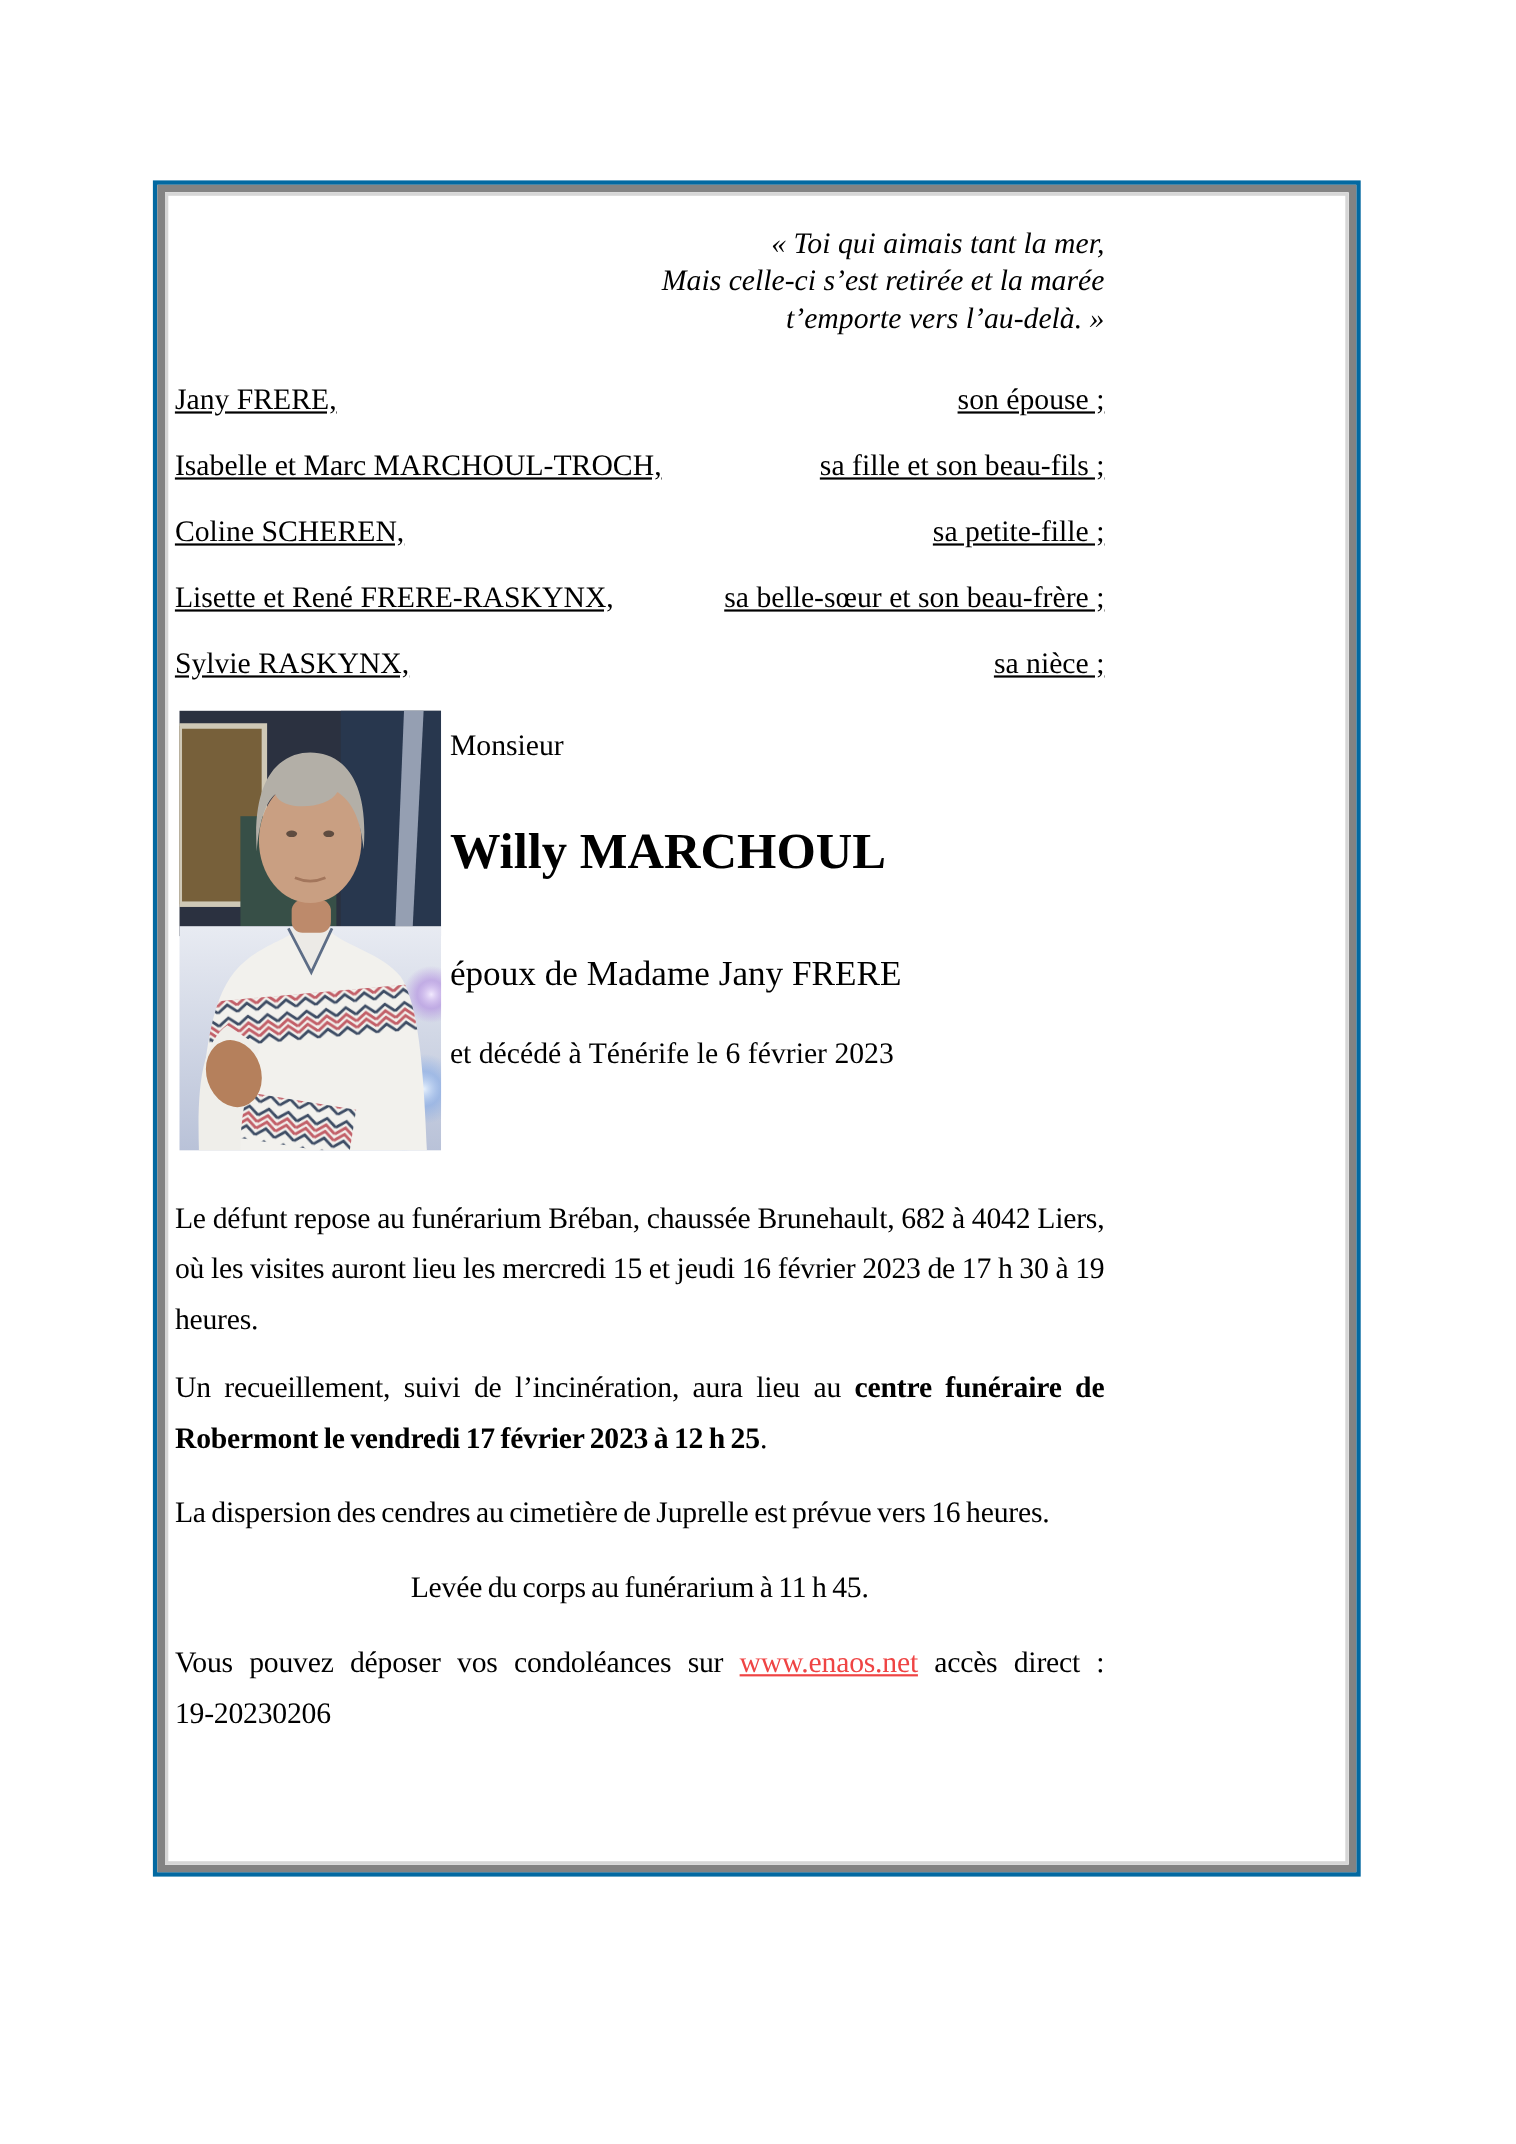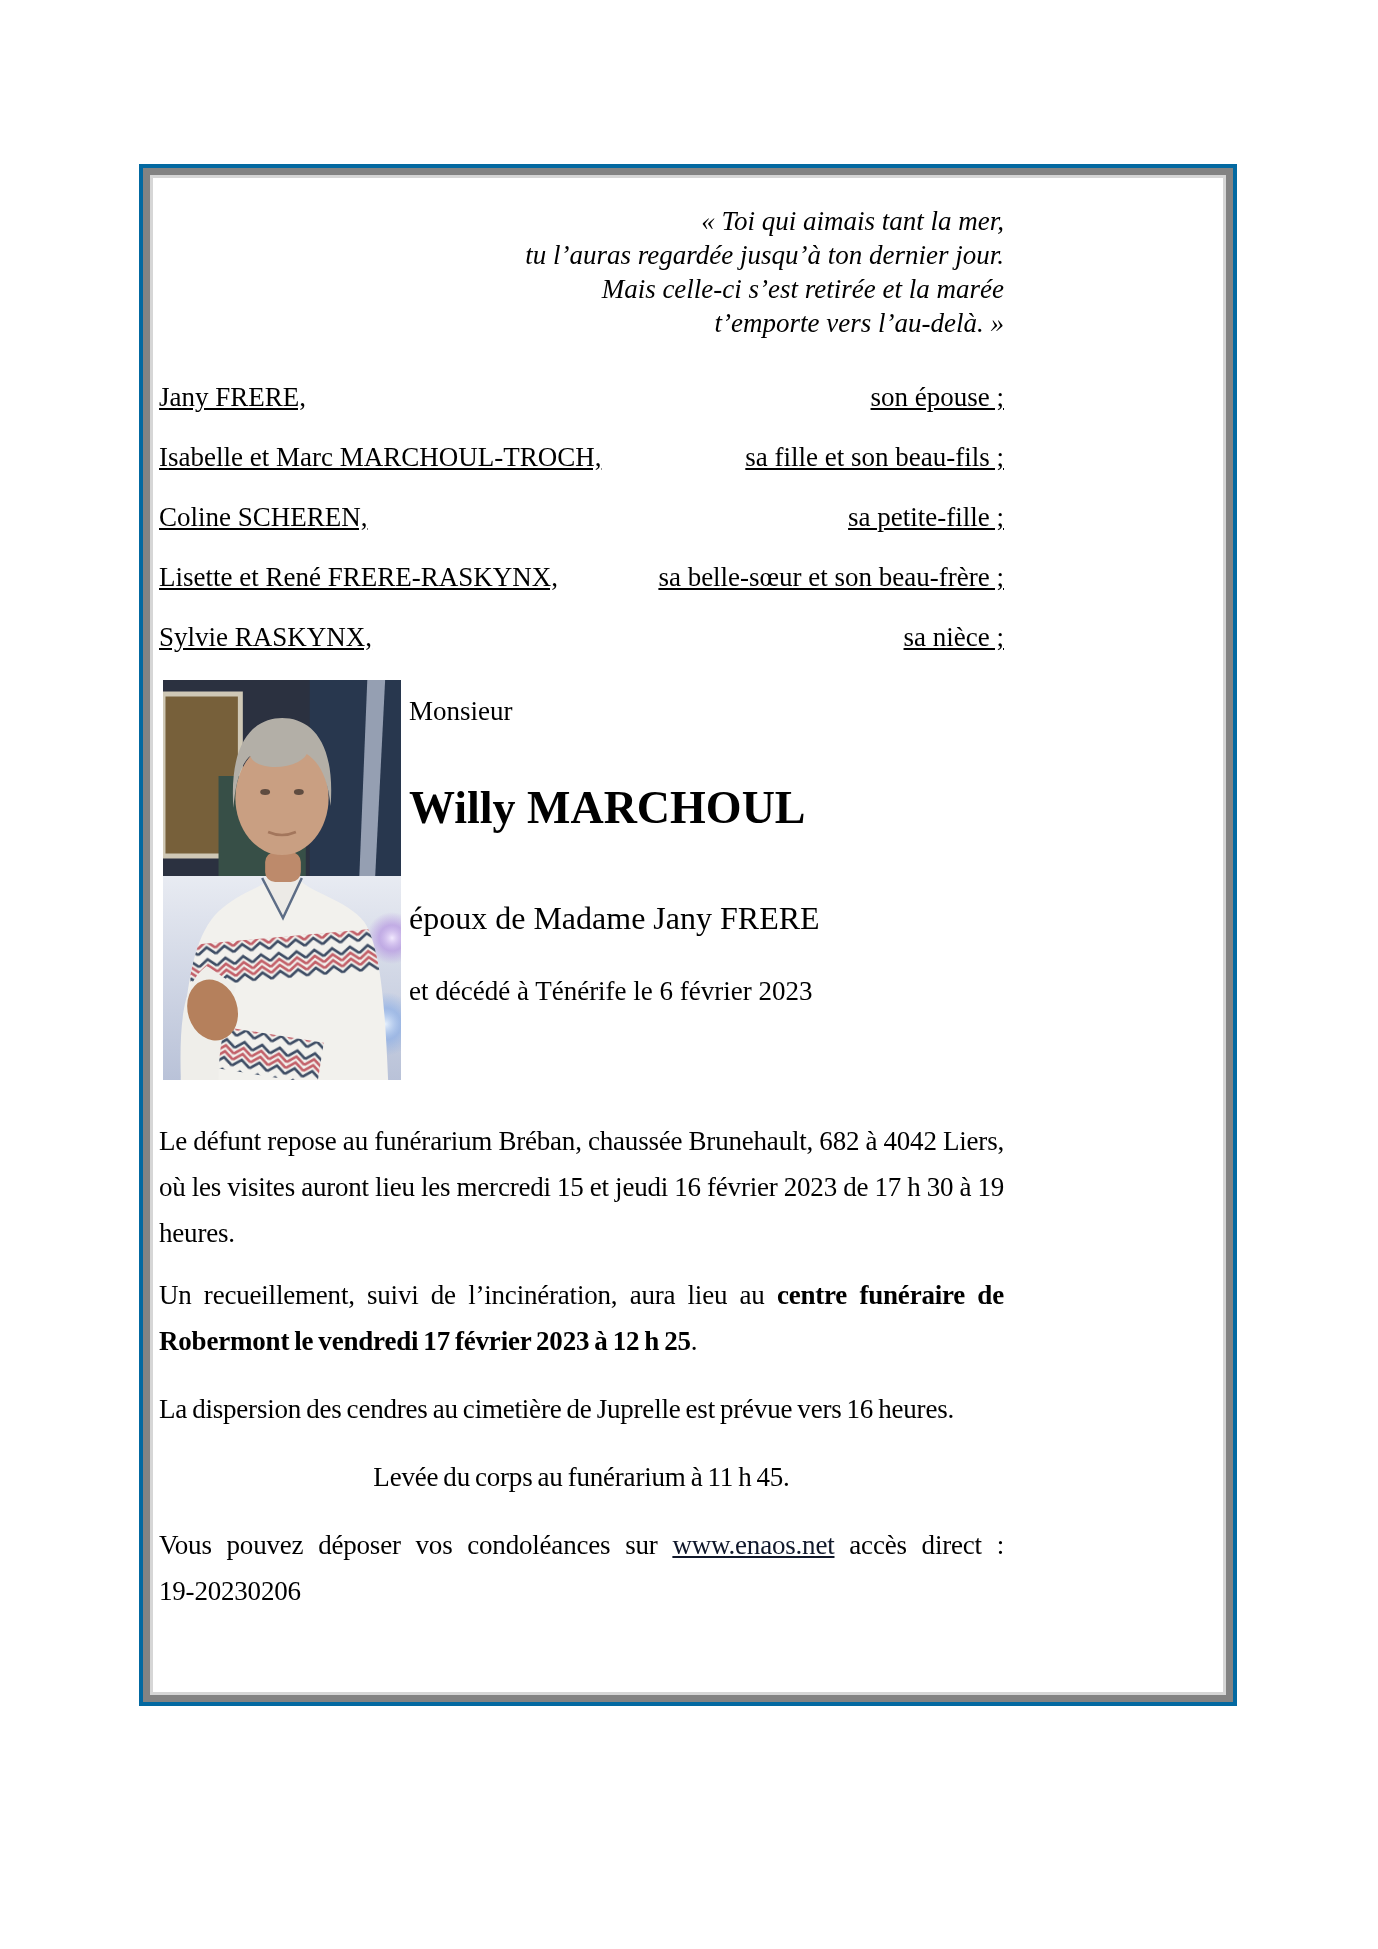--- a/index.html
+++ b/index.html
@@ -33,34 +33,33 @@
   .death  { margin-top:36px; white-space:nowrap; }
   .bpar {
     margin:22px 0 0 0; text-align:justify; line-height:46px;
     word-spacing:-1.5px; letter-spacing:-0.2px;
   }
   .par-repose { margin-top:38px; }
   .par-ceremony { margin-top:16px; }
   .par-levee { text-align:center; }
   .cond-line1 { display:block; text-align:justify; text-align-last:justify; }
   .cond-line2 { display:block; }
-  .enaos-link { color:#0f172a; text-decoration:underline; cursor:pointer; }
+  .enaos-link { color:#ef4444; text-decoration:underline; cursor:pointer; }
   strong { font-weight:bold; }
 </style>
 </head>
 <body>
 
 <div class="frame-outer">
   <div class="frame-mid">
     <div class="frame-inner">
       <div class="content">
 
         <div class="quote">
           <div>« Toi qui aimais tant la mer,</div>
-          <div>tu l’auras regardée jusqu’à ton dernier jour.</div>
           <div>Mais celle-ci s’est retirée et la marée</div>
           <div>t’emporte vers l’au-delà. »</div>
         </div>
 
         <div class="family">
           <div class="family-row">
             <span>Jany FRERE,</span>
             <span>son épouse ;</span>
           </div>
           <div class="family-row">

